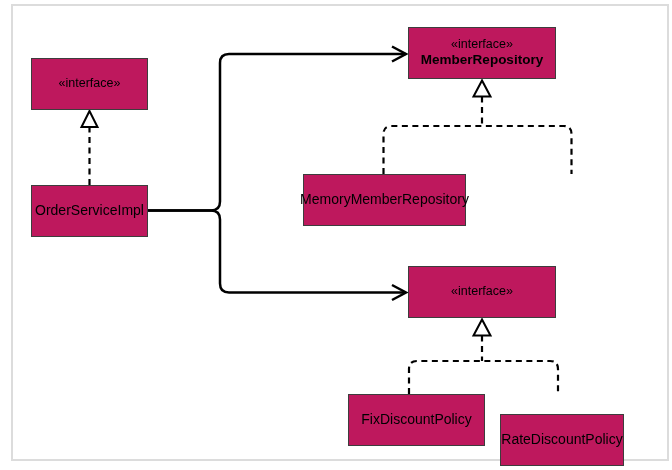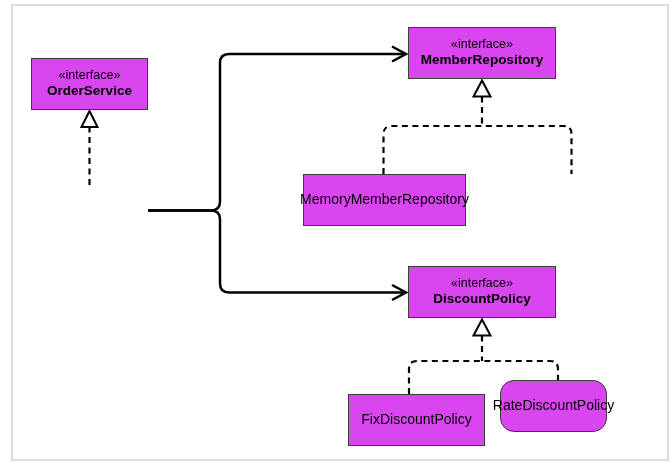--- a/index.html
+++ b/index.html
@@ -19,21 +19,21 @@
     background: #ffffff;
   }
   .connector-layer {
     position: absolute;
     left: 0; top: 0;
     width: 672px; height: 470px;
   }
   .node {
     position: absolute;
     box-sizing: border-box;
-    background: #d946ef;
+    background: #be185d;
     border: 1.5px solid #3d3d3d;
     display: flex;
     flex-direction: column;
     align-items: center;
     justify-content: center;
     text-align: center;
     line-height: 1.25;
     color: #000000;
   }
   .node .stereotype { font-size: 12.5px; }
@@ -76,39 +76,40 @@
 
     <g>
       <path class="edge-dashed" d="M482 335.5 V361"></path>
       <path class="edge-dashed" d="M409 394 V369 Q409 361 417 361 H550 Q558 361 558 369 V394"></path>
       <polygon class="tri-head" points="482,319.5 473.5,335.5 490.5,335.5"></polygon>
     </g>
   </svg>
 
   <div class="node" style="left:31px; top:58px; width:117px; height:52px;">
     <span class="stereotype">«interface»</span>
-    <span class="classname">OrderService</span>
   </div>
 
+  <div class="node plain" style="left:31px; top:185px; width:117px; height:52px;">
+    <span class="classname">OrderServiceImpl</span>
+  </div>
 
   <div class="node" style="left:408px; top:27px; width:148px; height:52px;">
     <span class="stereotype">«interface»</span>
     <span class="classname">MemberRepository</span>
   </div>
 
   <div class="node plain" style="left:303px; top:174px; width:163px; height:52px;text-align:center;">
     <span class="classname">MemoryMemberRepository</span>
   </div>
 
 
   <div class="node" style="left:408px; top:266px; width:148px; height:52px;">
     <span class="stereotype">«interface»</span>
-    <span class="classname">DiscountPolicy</span>
   </div>
 
   <div class="node plain" style="left:348px; top:394px; width:137px; height:52px;">
     <span class="classname">FixDiscountPolicy</span>
   </div>
 
-  <div class="node plain" style="left:500px; top:380px; width:107px; height:52px;border-radius:14px;">
+  <div class="node plain" style="left:500px; top:414px; width:124px; height:52px;">
     <span class="classname">RateDiscountPolicy</span>
   </div>
 </div>
 
 </body></html>

